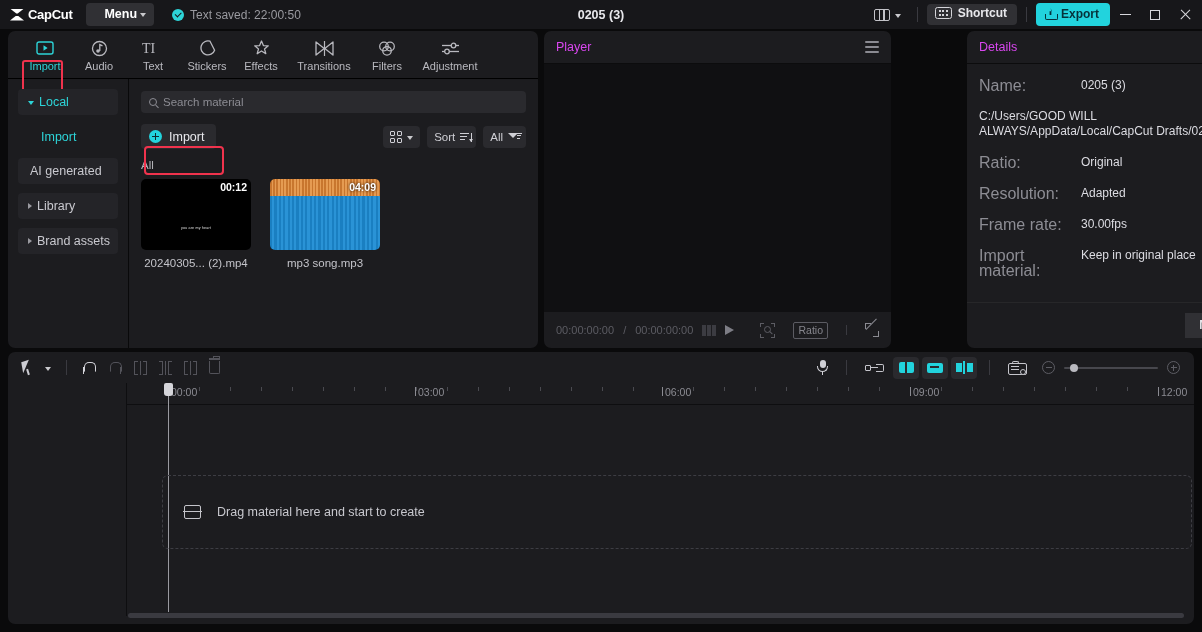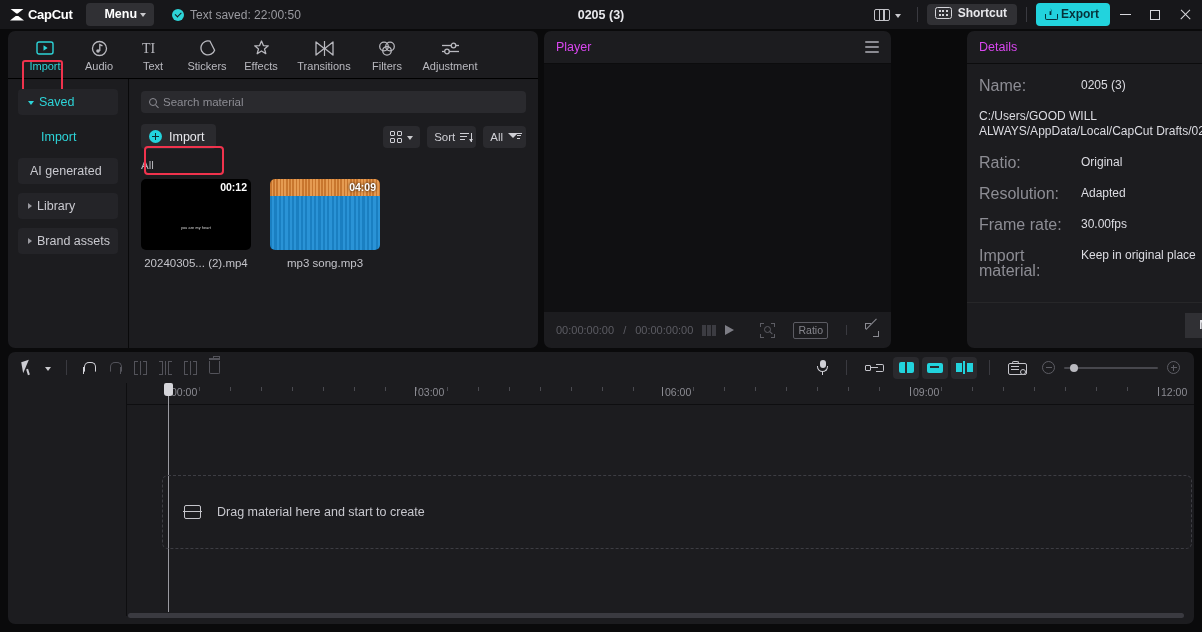--- a/index.html
+++ b/index.html
@@ -569,21 +569,21 @@
             </svg>
         </span>
         <span class="tlabel">Adjustment</span>
       </div>
       <div class="tab-hl"></div>
     </div>
 
     <div class="leftnav">
       <div class="nav-item open">
         <span class="tri down"></span>
-        <span>Saved</span>
+        <span>Local</span>
       </div>
       <div class="nav-item sub">
         <span>Import</span>
       </div>
       <div class="nav-item">
         <span style="padding-left:2px">AI generated</span>
       </div>
       <div class="nav-item">
         <span class="tri"></span>
         <span>Library</span>

